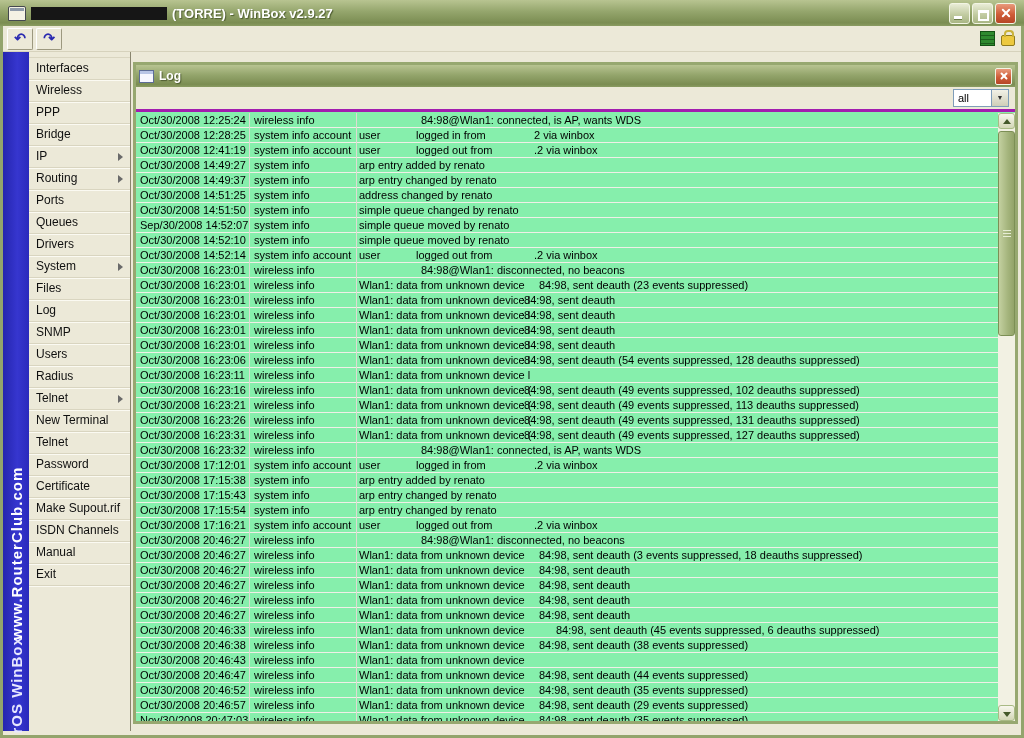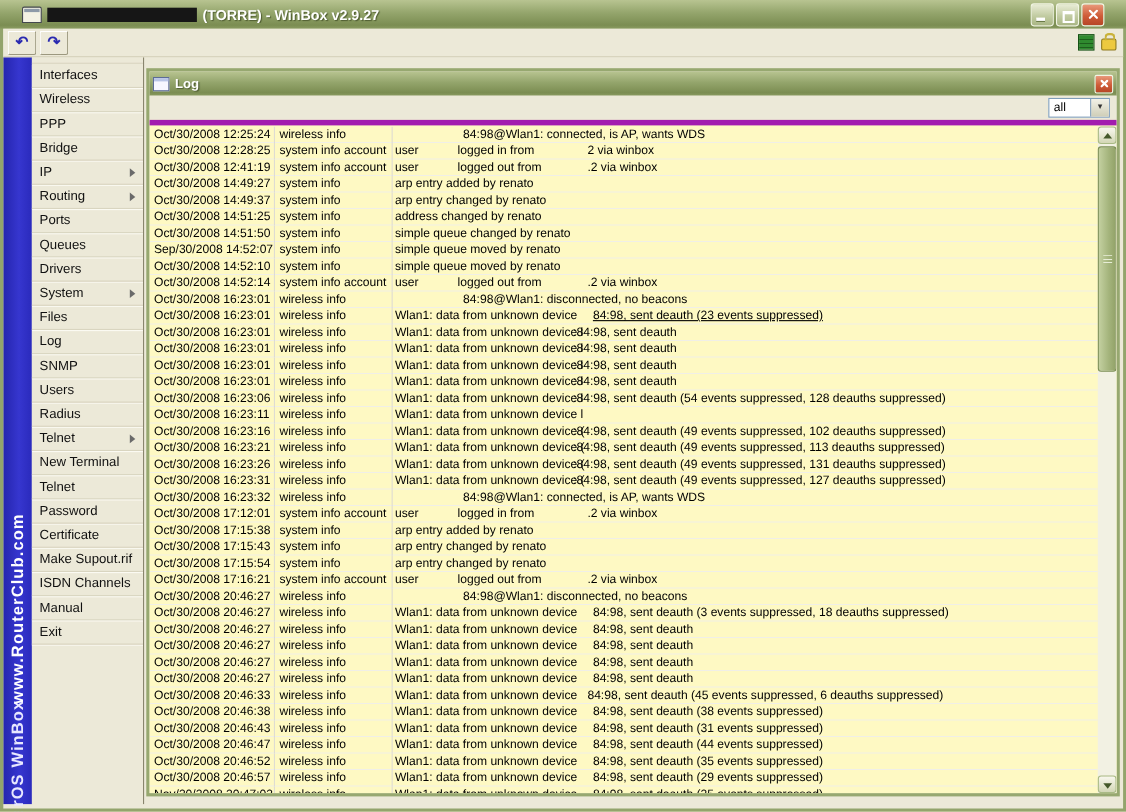--- a/index.html
+++ b/index.html
@@ -6,21 +6,21 @@
   body{
     width:1024px;height:738px;position:relative;overflow:hidden;
     font-family:"Liberation Sans",sans-serif;background:#ece9d8;
   }
   
   .frame{position:absolute;inset:0;border:3px solid #93a46c;pointer-events:none;z-index:50;}
   
   .titlebar{
     position:absolute;left:0;top:0;width:1024px;height:26px;
     background:linear-gradient(180deg,#b8c491 0%,#94a56c 45%,#7b8d52 88%,#8a9b61 100%);
-    display:flex;align-items:center;padding:0 20px;box-sizing:border-box;z-index:60;
+    display:flex;align-items:center;padding:0 8px;box-sizing:border-box;z-index:60;
   }
   .app-icon{width:16px;height:13px;background:#f4f2e4;border:1px solid #44484f;border-radius:2px 2px 0 0;position:relative;flex:0 0 auto;}
   .app-icon::before{content:"";position:absolute;left:1px;top:1px;right:1px;height:3px;background:#8e9aa8;}
   .title-redaction{width:136px;height:13px;background:#161616;margin:0 5px;flex:0 0 auto;}
   .title-text{color:#fff;font-size:13px;font-weight:bold;text-shadow:1px 1px 1px #4e5c30;flex:1;white-space:nowrap;overflow:hidden;}
   .winbtn{width:21px;height:21px;border:1px solid #f2f5e4;border-radius:3px;margin-left:2px;position:relative;flex:0 0 auto;box-sizing:border-box;}
   .btn-minimize,.btn-restore{background:linear-gradient(180deg,#e9ecd6 0%,#c2cca2 55%,#a9b684 100%);}
   .btn-close{background:linear-gradient(180deg,#e99a7c 0%,#cf5c38 55%,#b64526 100%);}
   .btn-minimize::after{content:"";position:absolute;left:4px;bottom:4px;width:8px;height:3px;background:#fff;box-shadow:0 1px 0 #6a7a46;}
   .btn-restore::after{content:"";position:absolute;left:5px;top:6px;width:7px;height:6px;border:2px solid #fff;border-top-width:3px;background:transparent;}
@@ -58,21 +58,21 @@
   .log-icon::before{content:"";position:absolute;left:0;top:0;right:0;height:3px;background:#b9c5e6;}
   .log-title{color:#fff;font-size:12px;font-weight:bold;text-shadow:1px 1px 1px #4e5c30;margin-left:5px;flex:1;}
   .log-close{width:17px;height:17px;border:1px solid #f2f5e4;border-radius:2px;background:linear-gradient(180deg,#e99a7c 0%,#cf5c38 55%,#b64526 100%);position:relative;flex:0 0 auto;box-sizing:border-box;}
   .log-close .xbar{width:9px;}
   
   .filterbar{height:22px;background:#ece9d8;position:relative;border-bottom:1px solid #cfccb6;}
   .combo{position:absolute;right:6px;top:2px;width:56px;height:18px;background:#fff;border:1px solid #7f9db9;box-sizing:border-box;font-size:11px;}
   .combo-value{position:absolute;left:4px;top:2px;color:#000;}
   .combo-btn{position:absolute;right:0;top:0;bottom:0;width:16px;background:linear-gradient(180deg,#f2f1e7,#cfceb8);border-left:1px solid #7f9db9;text-align:center;color:#333;font-size:7px;line-height:16px;}
   
-  .log-table{position:absolute;left:0;right:0;top:44px;bottom:0;background:#fef9c3;border-top:5px solid #a21caf;overflow:hidden;}
+  .log-table{position:absolute;left:0;right:0;top:44px;bottom:0;background:#86efac;border-top:3px solid #a21caf;overflow:hidden;}
   .log-rows{position:absolute;left:0;top:1px;right:17px;bottom:0;overflow:hidden;}
   .lrow{height:15px;position:relative;font-size:11px;line-height:15px;white-space:nowrap;color:#000;box-shadow:inset 0 -1px 0 #f0efe7;}
   .lrow .c1{position:absolute;left:0;top:0;bottom:0;width:114px;padding-left:4px;border-right:1px solid #dedcd2;box-sizing:border-box;overflow:hidden;}
   .lrow .c2{position:absolute;left:114px;top:0;bottom:0;width:107px;padding-left:4px;border-right:1px solid #dedcd2;box-sizing:border-box;overflow:hidden;}
   .lrow .c3{position:absolute;left:222px;top:0;bottom:0;right:0;}
   .lrow .c3 span{position:absolute;top:0;}
   
   .sb{position:absolute;right:0;top:1px;bottom:0;width:17px;background:#f2f1e3;}
   .sb-btn{position:absolute;left:0;width:17px;height:16px;background:linear-gradient(180deg,#f8f7ee,#d3d7b6);border:1px solid #a9ba85;border-radius:3px;box-sizing:border-box;}
   .sb-up{top:0;}
@@ -239,21 +239,21 @@
           <div class="c2">wireless info</div>
           <div class="c3">
             <span style="left: 63px;">84:98@Wlan1: disconnected, no beacons</span>
           </div>
         </div>
         <div class="lrow">
           <div class="c1">Oct/30/2008 16:23:01</div>
           <div class="c2">wireless info</div>
           <div class="c3">
             <span style="left: 1px;">Wlan1: data from unknown device</span>
-            <span style="left: 181px; text-decoration: underline;">84:98, sent deauth (23 events suppressed)</span>
+            <span style="left: 181px;">84:98, sent deauth (23 events suppressed)</span>
           </div>
         </div>
         <div class="lrow">
           <div class="c1">Oct/30/2008 16:23:01</div>
           <div class="c2">wireless info</div>
           <div class="c3">
             <span style="left: 1px;">Wlan1: data from unknown device l</span>
             <span style="left: 163px;">:84:98, sent deauth</span>
           </div>
         </div>
@@ -419,37 +419,36 @@
           <div class="c3">
             <span style="left: 1px;">Wlan1: data from unknown device</span>
             <span style="left: 181px;">84:98, sent deauth</span>
           </div>
         </div>
         <div class="lrow">
           <div class="c1">Oct/30/2008 20:46:33</div>
           <div class="c2">wireless info</div>
           <div class="c3">
             <span style="left: 1px;">Wlan1: data from unknown device</span>
-            <span style="left: 176px;">84:98, sent deauth (45 events suppressed, 6 deauths suppressed)</span>
+            <span style="left: 198px;">84:98, sent deauth (45 events suppressed, 6 deauths suppressed)</span>
           </div>
         </div>
         <div class="lrow">
           <div class="c1">Oct/30/2008 20:46:38</div>
           <div class="c2">wireless info</div>
           <div class="c3">
             <span style="left: 1px;">Wlan1: data from unknown device</span>
             <span style="left: 181px;">84:98, sent deauth (38 events suppressed)</span>
           </div>
         </div>
         <div class="lrow">
           <div class="c1">Oct/30/2008 20:46:43</div>
           <div class="c2">wireless info</div>
           <div class="c3">
             <span style="left: 1px;">Wlan1: data from unknown device</span>
-            <span style="left: 181px;">84:98, sent deauth (31 events suppressed)</span>
           </div>
         </div>
         <div class="lrow">
           <div class="c1">Oct/30/2008 20:46:47</div>
           <div class="c2">wireless info</div>
           <div class="c3">
             <span style="left: 1px;">Wlan1: data from unknown device</span>
             <span style="left: 181px;">84:98, sent deauth (44 events suppressed)</span>
           </div>
         </div>

